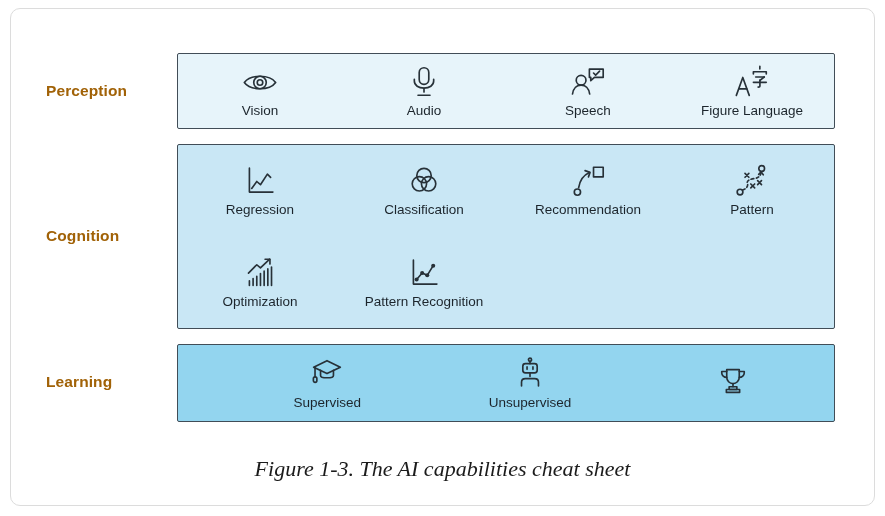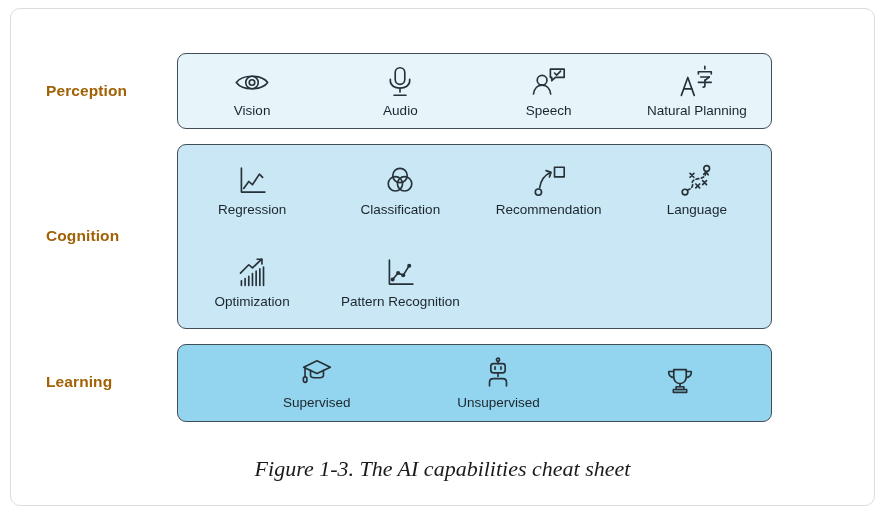--- a/index.html
+++ b/index.html
@@ -12,22 +12,22 @@
     background:#ffffff;border:1.5px solid #dcdcdc;border-radius:10px;
   }
   .row-label{
     position:absolute;left:35px;width:125px;height:18px;
     font-size:15.5px;font-weight:bold;color:#a16207;letter-spacing:.1px;
   }
   .row-label.perception{top:73px;}
   .row-label.cognition{top:218px;}
   .row-label.learning{top:364px;}
   .panel{
-    position:absolute;left:166px;width:595px;
-    border:1.6px solid #414d57;border-radius:9px;
+    position:absolute;left:166px;width:658px;
+    border:1.6px solid #414d57;border-radius:2px;
     display:grid;box-sizing:border-box;
   }
   .panel.perception{top:44px;height:76px;background:#e7f4fa;grid-template-columns:repeat(4,1fr);}
   .panel.cognition{top:135px;height:185px;background:#c9e7f5;grid-template-columns:repeat(4,1fr);grid-template-rows:1fr 1fr;}
   .panel.learning{top:335px;height:78px;background:#93d5ef;grid-template-columns:repeat(3,1fr);padding-left:48px;}
   .cell{
     display:flex;flex-direction:column;align-items:center;justify-content:center;gap:3px;
   }
   .icon{display:block;line-height:0;}
   .icon svg{width:38px;height:35px;display:block;}
@@ -92,21 +92,21 @@
             <path d="M3 33 L10 13.5 L17 33"></path>
             <path d="M5.8 26h8.5"></path>
             <path d="M28.5 1.5v2.8"></path>
             <path d="M21.5 9.8V7.3H35.5V9.8"></path>
             <path d="M24 13h9.3"></path>
             <path d="M33.3 13 28.7 16.6"></path>
             <path d="M28.6 16.3V22.5Q28.6 24 26.6 24"></path>
             <path d="M21.5 18.8h14"></path>
           </svg>
         </span>
-        <span class="cell-label">Natural Planning</span>
+        <span class="cell-label">Figure Language</span>
       </div>
     </div>
 
     <div class="panel cognition">
       <div class="cell">
         <span class="icon">
           <svg viewBox="0 0 40 38">
             <path d="M8.5 4.5V30.5H34"></path>
             <path d="M11 26.5 16.5 19 20.5 22.5 28 11 31.5 14.5"></path>
           </svg>
@@ -139,21 +139,21 @@
           <svg viewBox="0 0 40 38">
             <circle cx="7" cy="30.5" r="3.1"></circle>
             <circle cx="30.5" cy="4.8" r="3.1"></circle>
             <path class="dash" d="M9.7 28.3C14.5 26.8 16 23.5 15 20.8C14 17.8 18.5 16.3 22.5 15.8C26.8 15.3 29.3 13 29.9 9.3"></path>
             <path d="M27.3 11.3 29.9 8.5 32.2 11.7"></path>
             <path d="M12.4 10.2l4.2 4.2M16.6 10.2l-4.2 4.2"></path>
             <path d="M18.7 21.7l4.2 4.2M22.9 21.7l-4.2 4.2"></path>
             <path d="M26.1 18.1l4.2 4.2M30.3 18.1l-4.2 4.2"></path>
           </svg>
         </span>
-        <span class="cell-label">Language</span>
+        <span class="cell-label">Pattern</span>
       </div>
       <div class="cell">
         <span class="icon">
           <svg viewBox="0 0 40 38">
             <path d="M8.5 32v-5M12.5 32v-7.5M16.5 32v-10M20.5 32v-13M24.5 32v-15.5M28.5 32v-18M32.5 32v-20"></path>
             <path d="M7.5 18.5 16.5 9.5 20.5 13 30.5 3.5"></path>
             <path d="M25.5 3.5H30.8V8.8"></path>
           </svg>
         </span>
         <span class="cell-label">Optimization</span>

